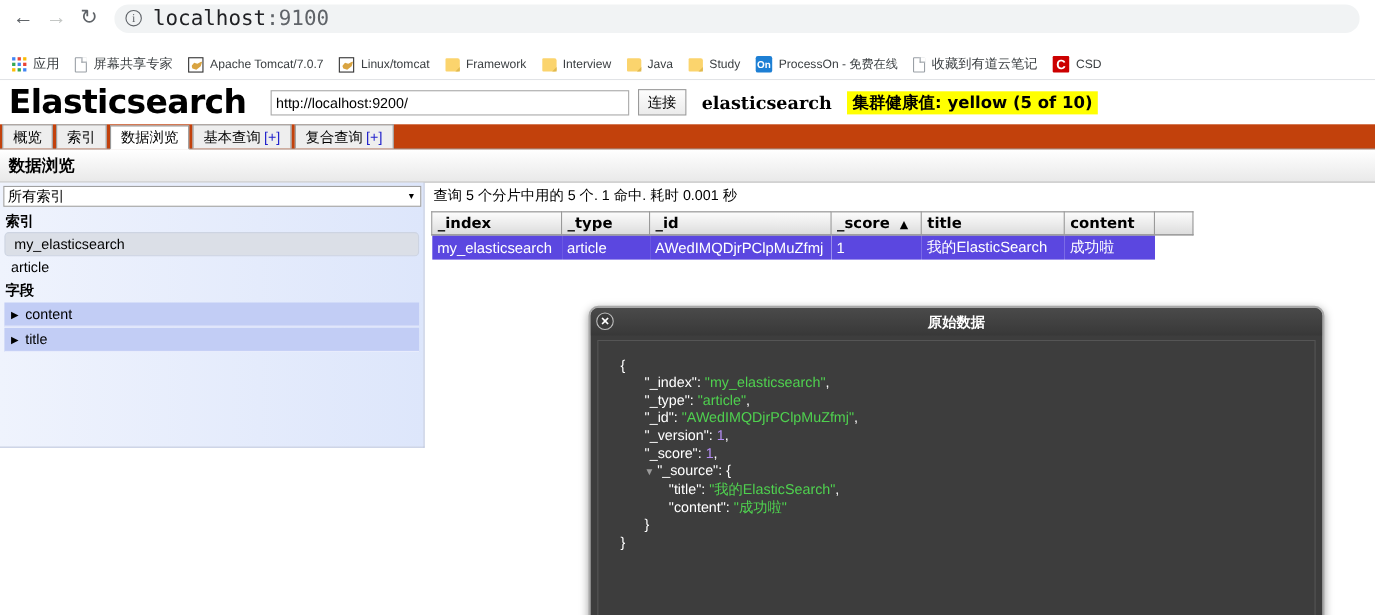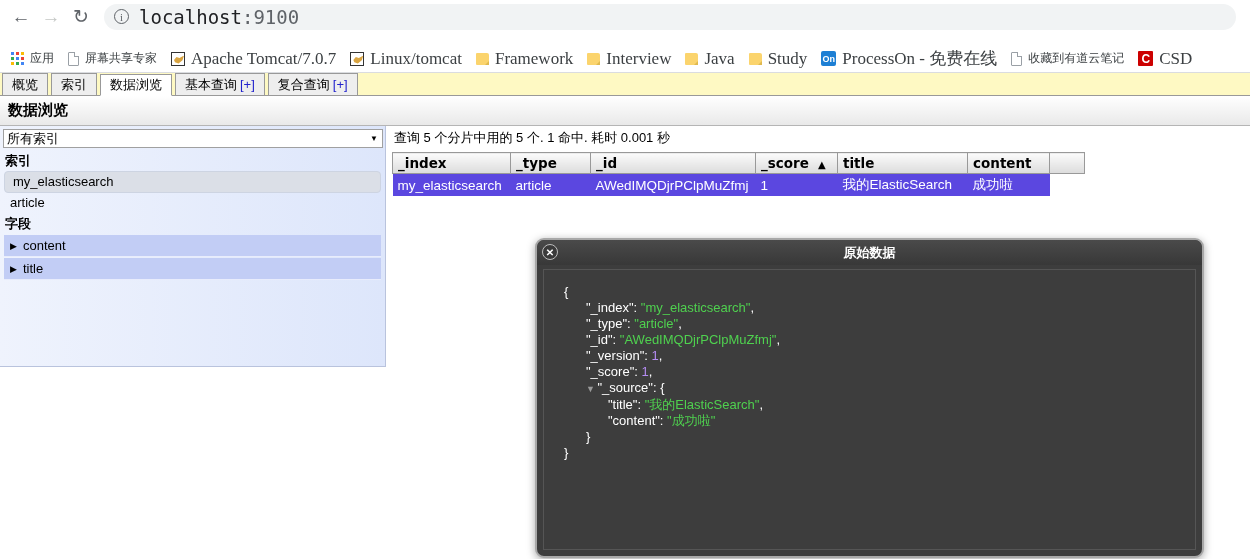--- a/index.html
+++ b/index.html
@@ -82,22 +82,22 @@
     flex: 0 0 auto;
     border-radius: 4px;
   }
   .bm-label {
     font-size: 12px;
     color: #3c4043;
     font-family: "Liberation Sans", sans-serif;
     white-space: nowrap;
   }
   .bm-label.mono {
-    font-family: Liberation Serif, serif;
-    font-size: 17px;
+    font-family: Liberation Sans, sans-serif;
+    font-size: 11px;
   }
   .bm-icon { margin-right: 6px; flex: 0 0 auto; display:block; }
 
   
   .apps-grid {
     width: 13px; height: 13px;
     display: grid;
     grid-template-columns: repeat(3, 3px);
     grid-template-rows: repeat(3, 3px);
     gap: 2px;
@@ -256,21 +256,21 @@
     font-family: "DejaVu Sans", sans-serif;
   }
 
   
   #es-tabs {
     height: 23px;
     display: flex;
     align-items: flex-end;
     padding-left: 2px;
     border-bottom: 1px solid #999;
-    background: #fef9c3;
+    background: #c2410c;
   }
   .es-tab {
     height: 22px;
     padding: 0 9px;
     margin-right: 3px;
     border: 1px solid #999;
     border-bottom: none;
     background: #eeeeee;
     font-size: 13px;
     color: #000;
@@ -550,20 +550,27 @@
       </div>
       <div class="bm">
         <span class="bm-icon csdn-icon">C</span>
         <span class="bm-label mono">CSD</span>
       </div>
     </div>
 </div>
 
 <div id="page">
 
+  <div id="es-header">
+    <div id="es-title">Elasticsearch</div>
+    <input id="es-url-input" type="text" value="http://localhost:9200/" style="">
+    <button id="es-connect-btn">连接</button>
+    <div id="es-cluster-name">elasticsearch</div>
+    <div id="es-cluster-health">集群健康值: yellow (5 of 10)</div>
+  </div>
 
   <div id="es-tabs">
       <div class="es-tab">
         <span>概览</span>
       </div>
       <div class="es-tab">
         <span>索引</span>
       </div>
       <div class="es-tab active">
         <span>数据浏览</span>

